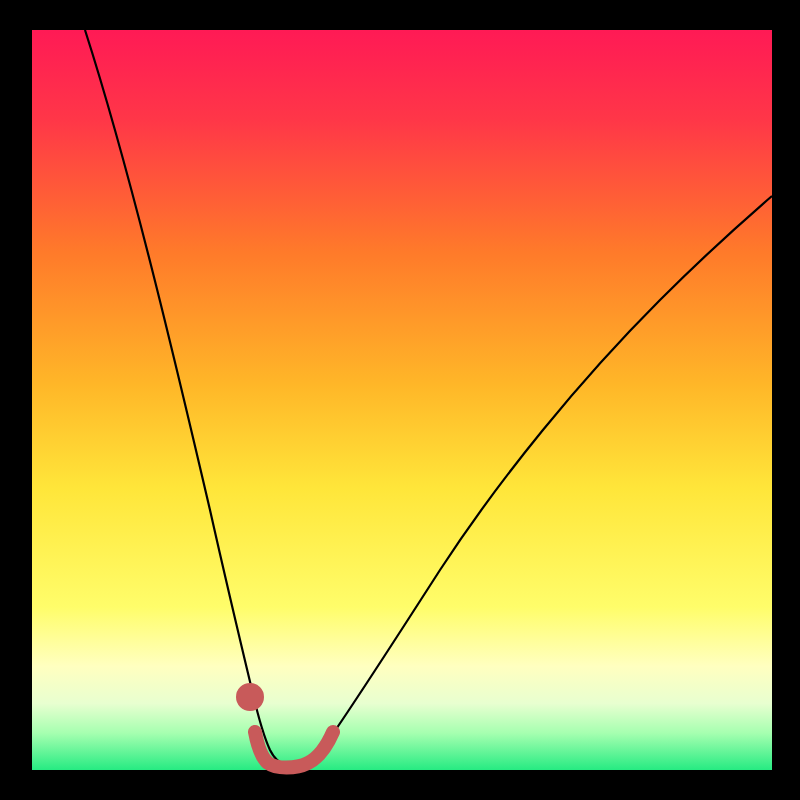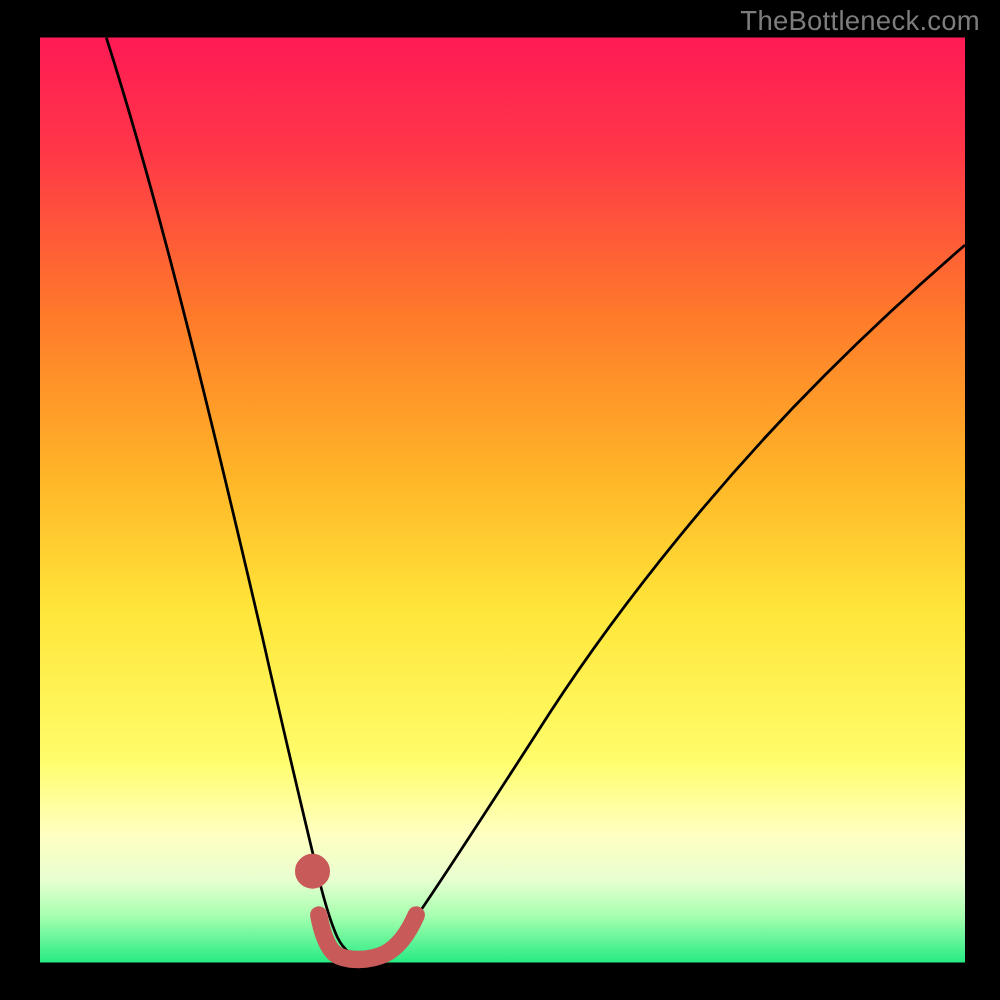--- a/index.html
+++ b/index.html
@@ -29,21 +29,20 @@
   }
   svg {
     position: absolute;
     left: 0; top: 0;
   }
 </style>
 </head>
 <body>
 <div class="frame">
 
-<div class="watermark">TheBottleneck.com</div>
 
 <svg viewBox="0 0 800 800" width="800" height="800">
   <defs>
     <linearGradient id="bgGrad" x1="0" y1="0" x2="0" y2="1">
       <stop offset="0%" stop-color="#ff1a55"></stop>
       <stop offset="12%" stop-color="#ff3648"></stop>
       <stop offset="30%" stop-color="#ff7a2a"></stop>
       <stop offset="48%" stop-color="#ffb728"></stop>
       <stop offset="62%" stop-color="#ffe63a"></stop>
       <stop offset="78%" stop-color="#fffd6a"></stop>

